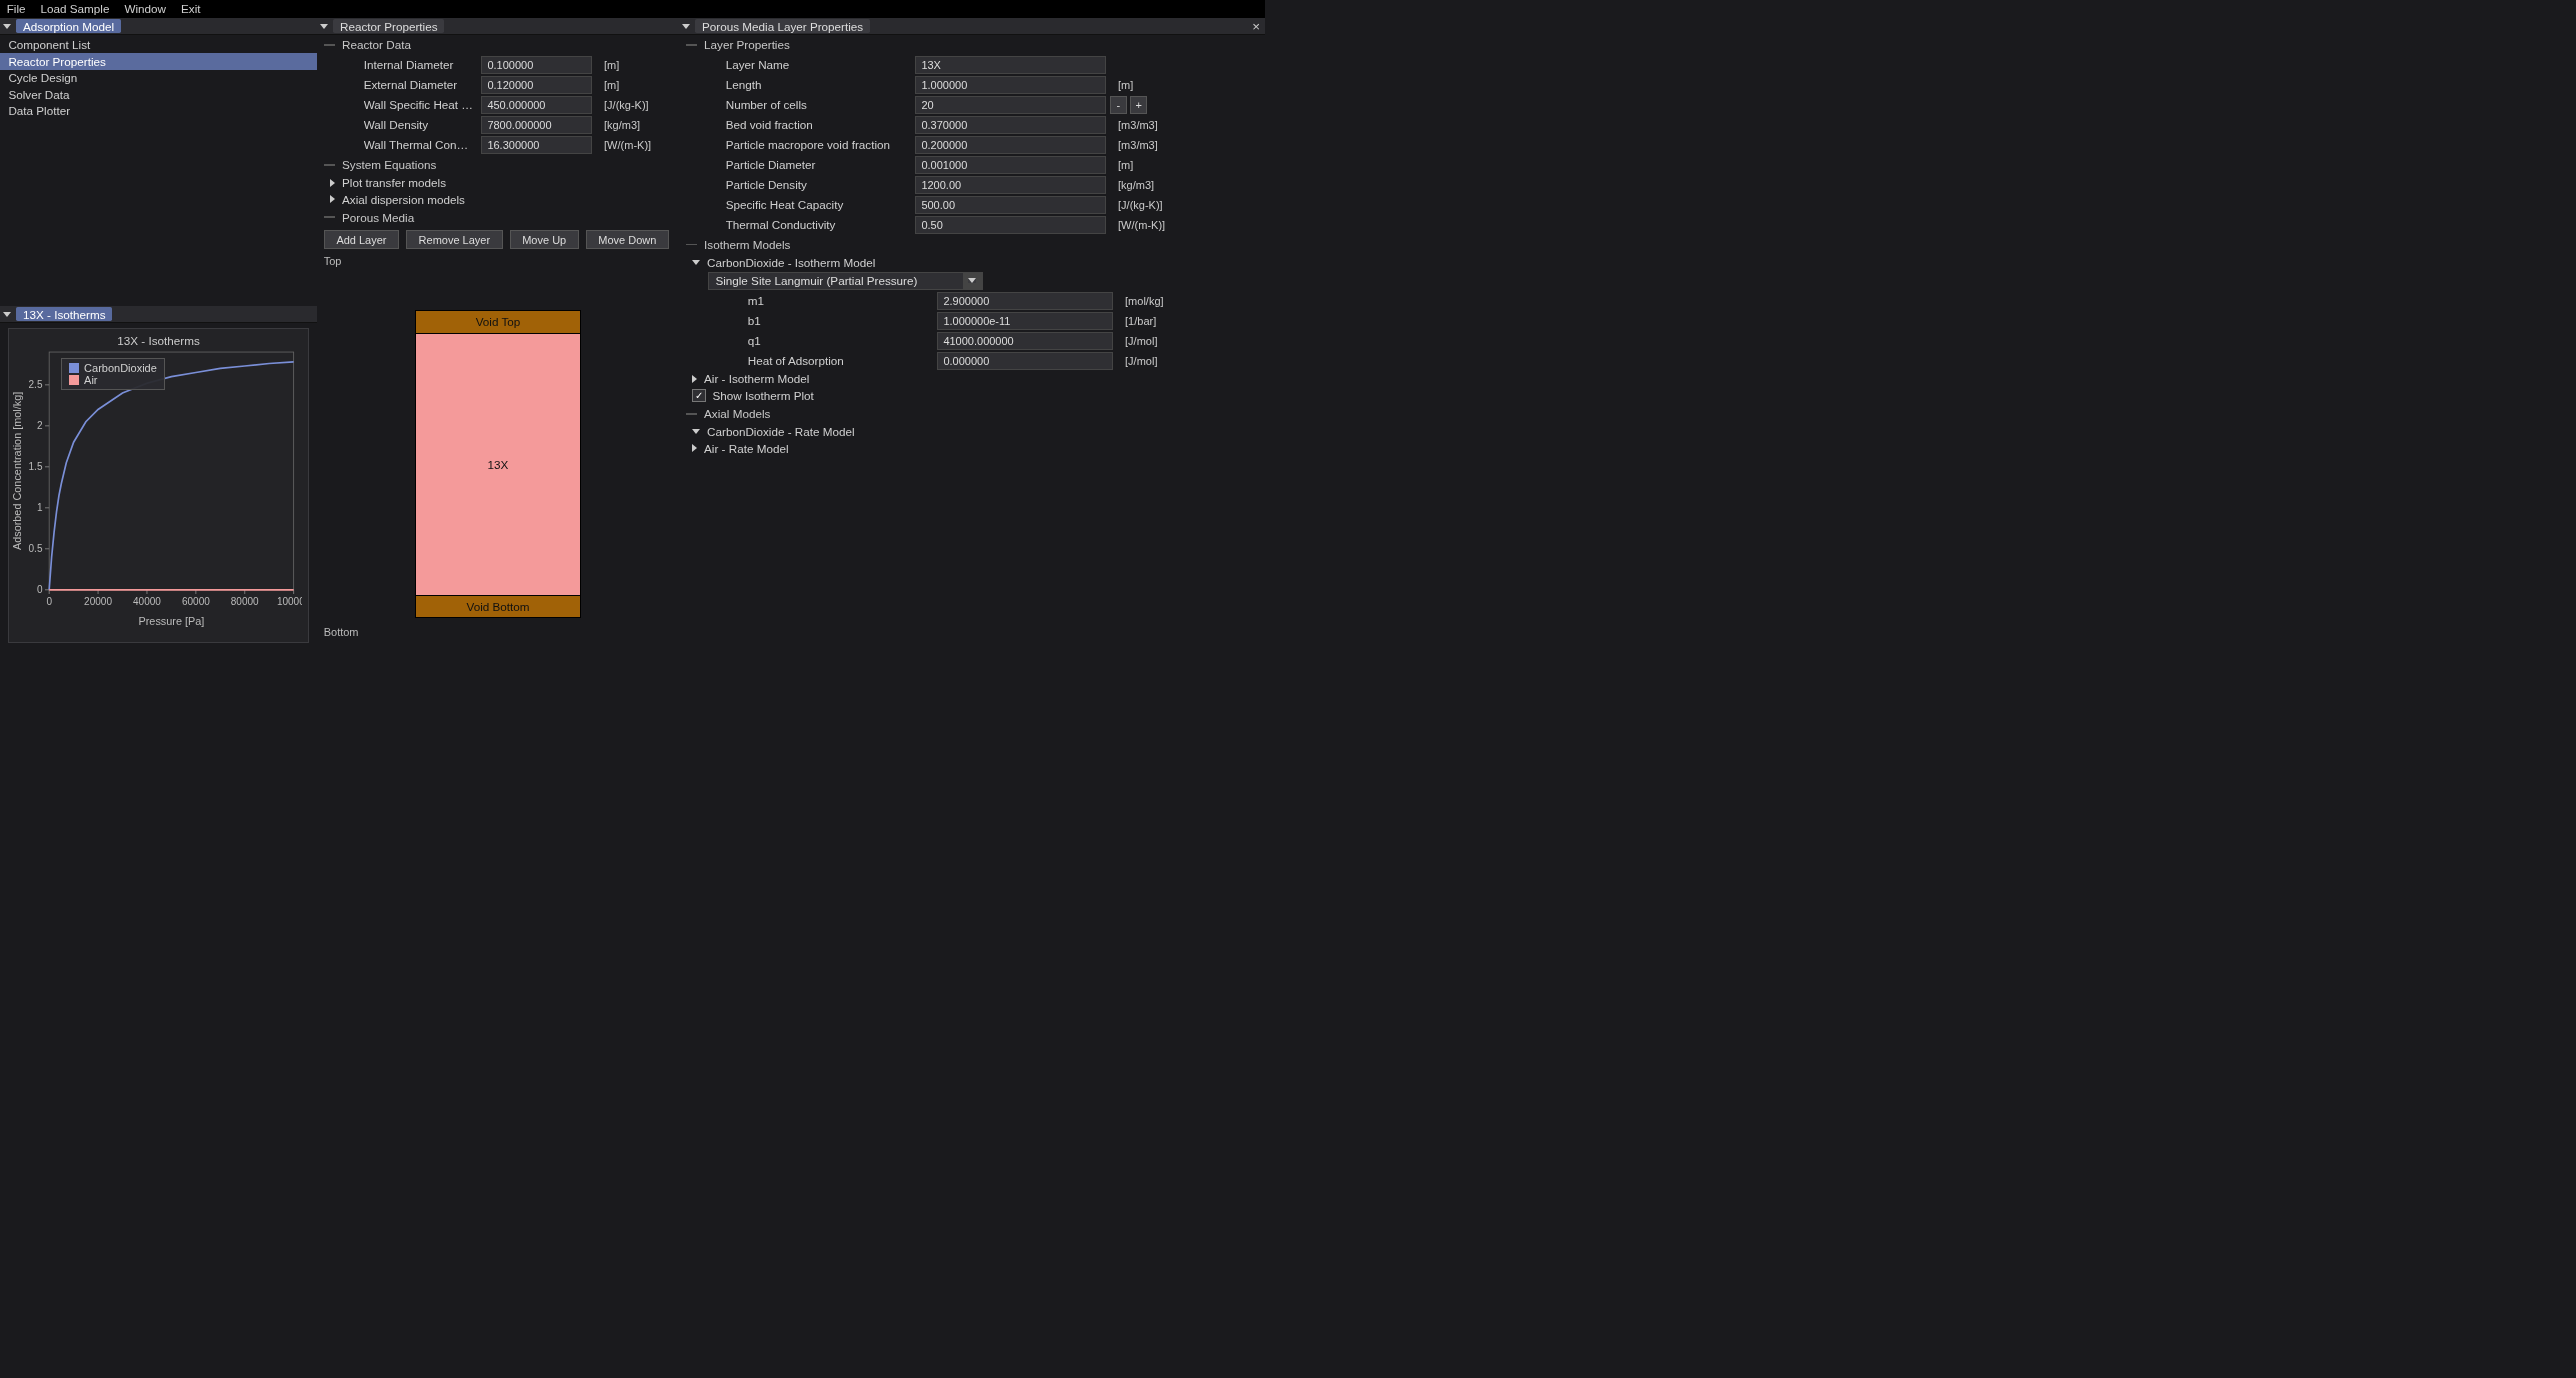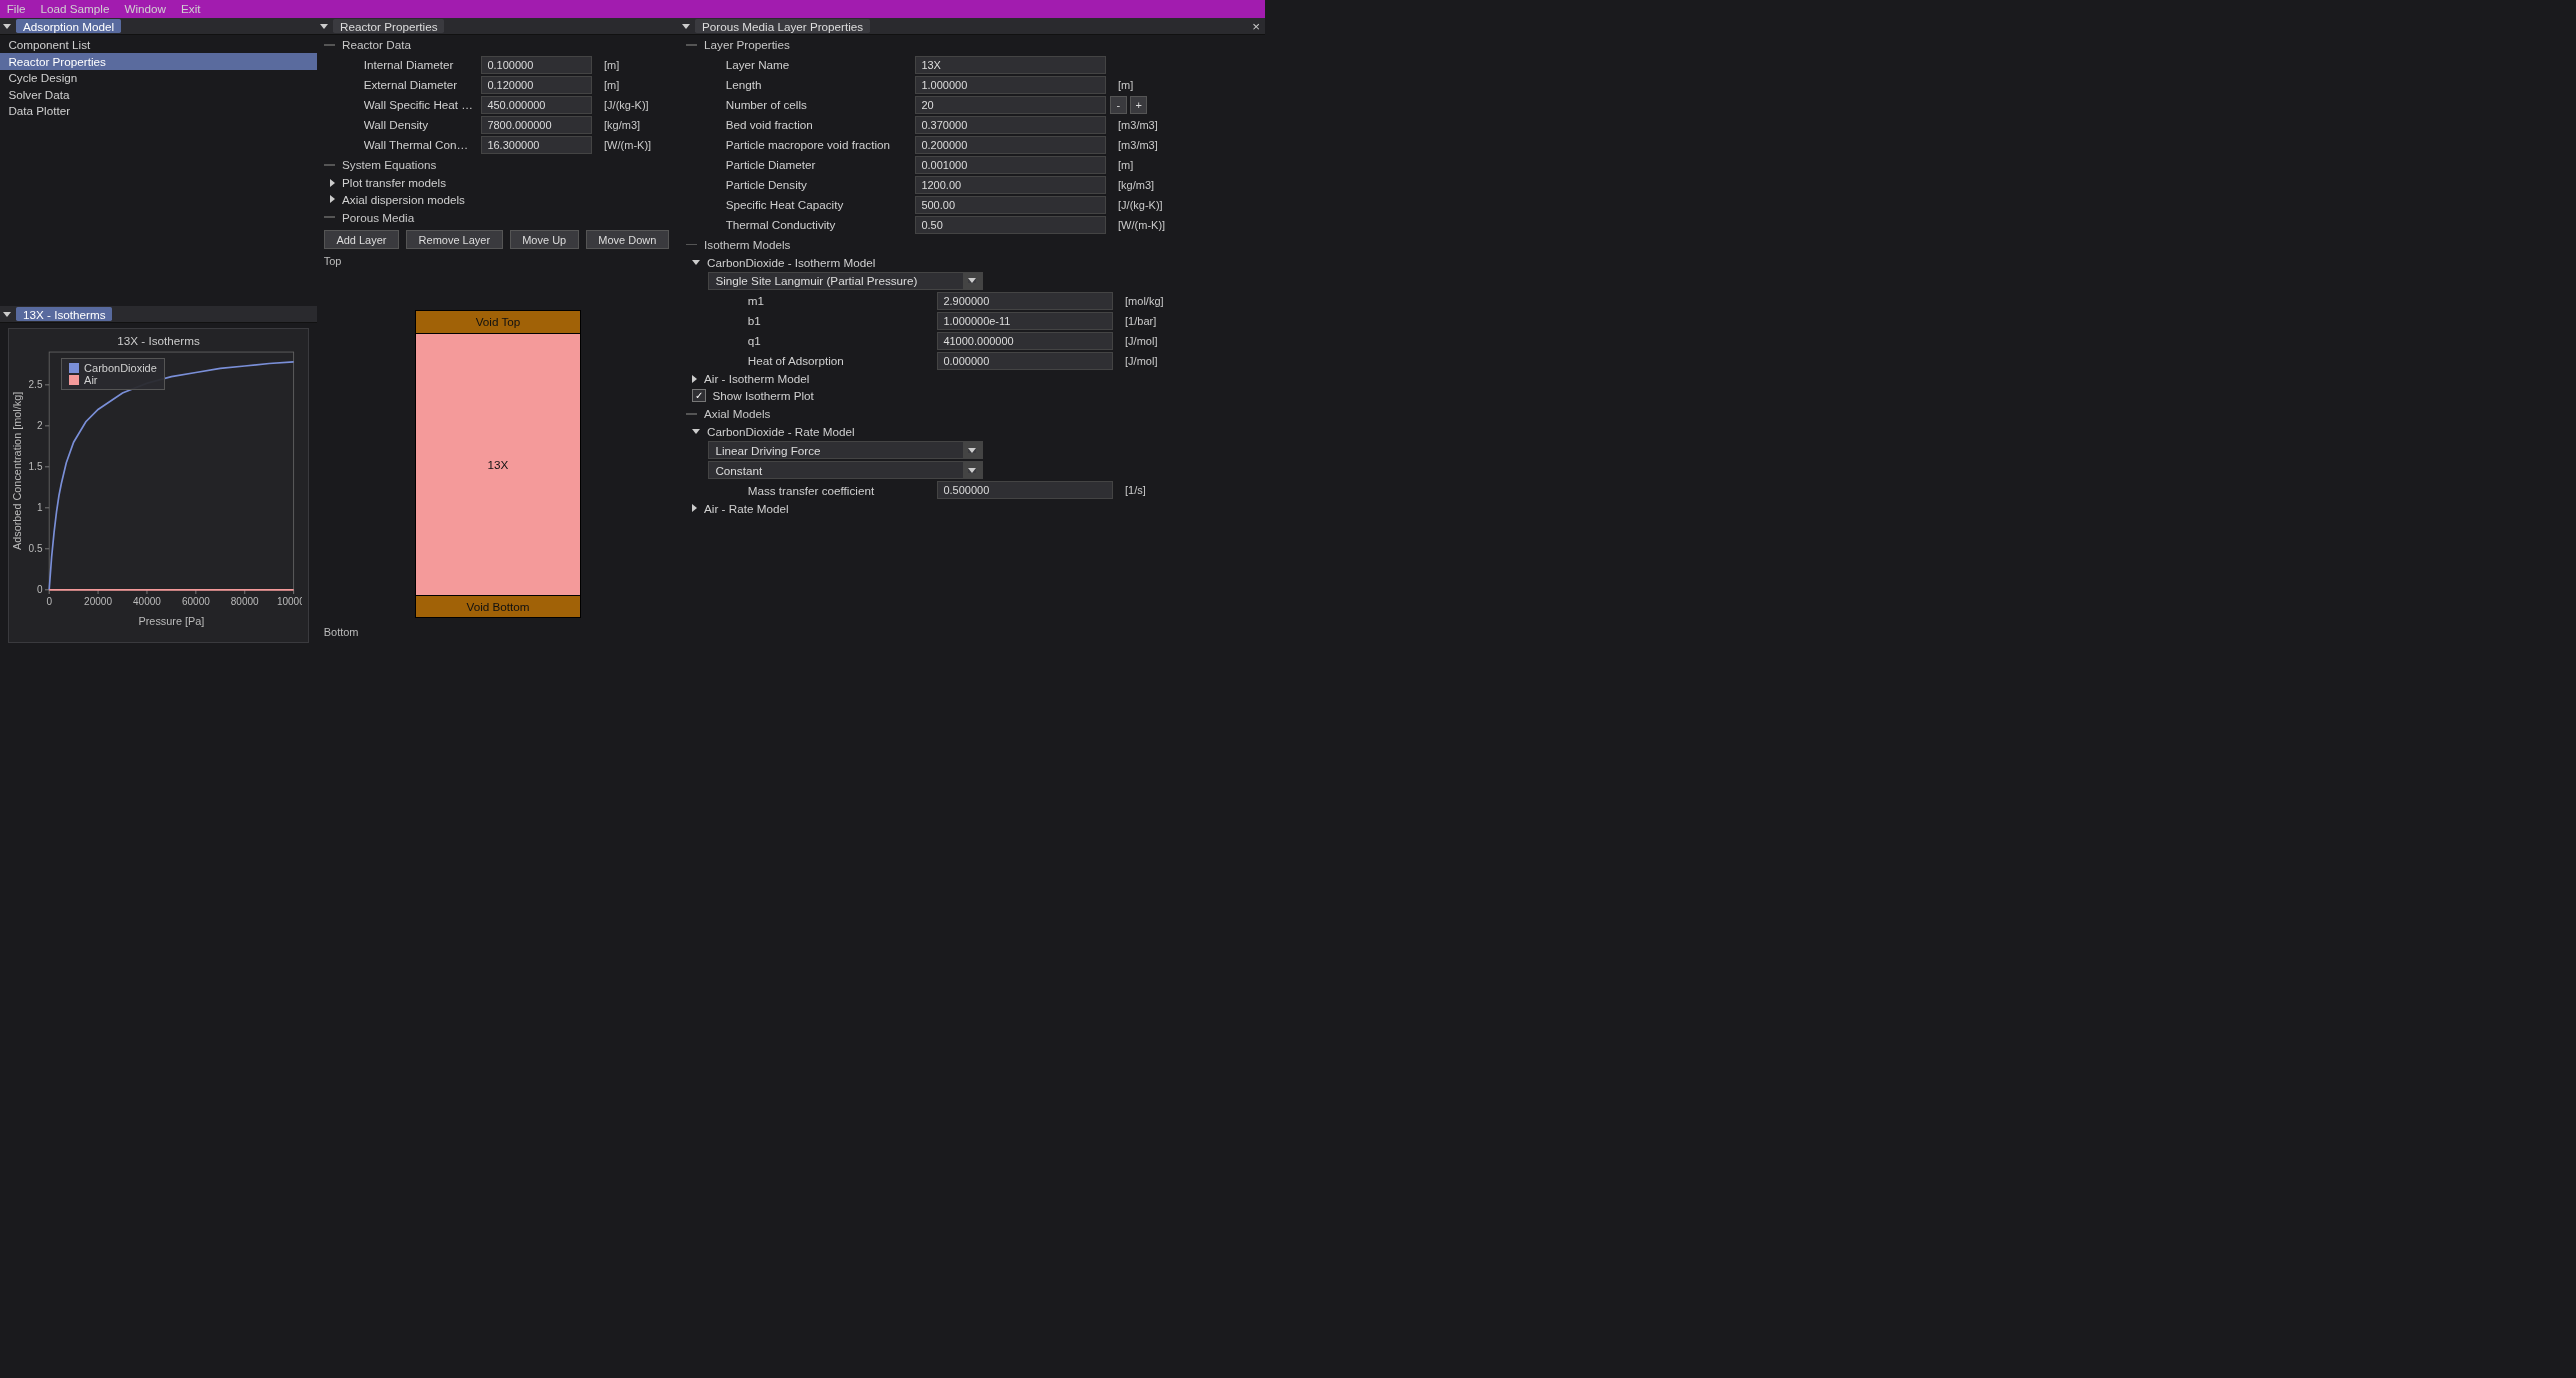--- a/index.html
+++ b/index.html
@@ -9,21 +9,21 @@
   font-family: "Segoe UI", Arial, sans-serif;
   font-size: 11.7px;
   width: 1265px;
   height: 676px;
   overflow: hidden;
 }
 .menubar {
   display: flex;
   gap: 15px;
   padding: 1.7px 6.7px 3.4px 6.7px;
-  background: #a21caf;
+  background: #000000;
   font-size: 11.7px;
 }
 .menubar span { cursor: pointer; }
 .content {
   display: flex;
   height: calc(100% - 18.4px);
 }
 .col {
   display: flex;
   flex-direction: column;
@@ -510,42 +510,19 @@
     </div>
 
     <div class="section-head">
       <span class="dash"></span>
         <span>Axial Models</span>
     </div>
     <div class="tree-item">
         <span class="tri down"></span>
         <span>CarbonDioxide - Rate Model</span>
       </div>
-    <div class="iso-sub">
-      <div class="field-row">
-        <div class="dd-box">
-          <span>Linear Driving Force</span>
-          <span class="dd-chev-outer">
-              <span class="chev"></span>
-            </span>
-        </div>
-      </div>
-      <div class="field-row">
-        <div class="dd-box">
-          <span>Constant</span>
-          <span class="dd-chev-outer">
-              <span class="chev"></span>
-            </span>
-        </div>
-      </div>
-      <div class="field-row">
-          <span class="label">Mass transfer coefficient</span>
-        <input class="textin" style="width: 176px;" value="0.500000">
-        <span class="unit">[1/s]</span>
-        </div>
-    </div>
     <div class="tree-item">
         <span class="tri"></span>
         <span>Air - Rate Model</span>
       </div>
   </div>
 </div>
 
 
 </body></html>

